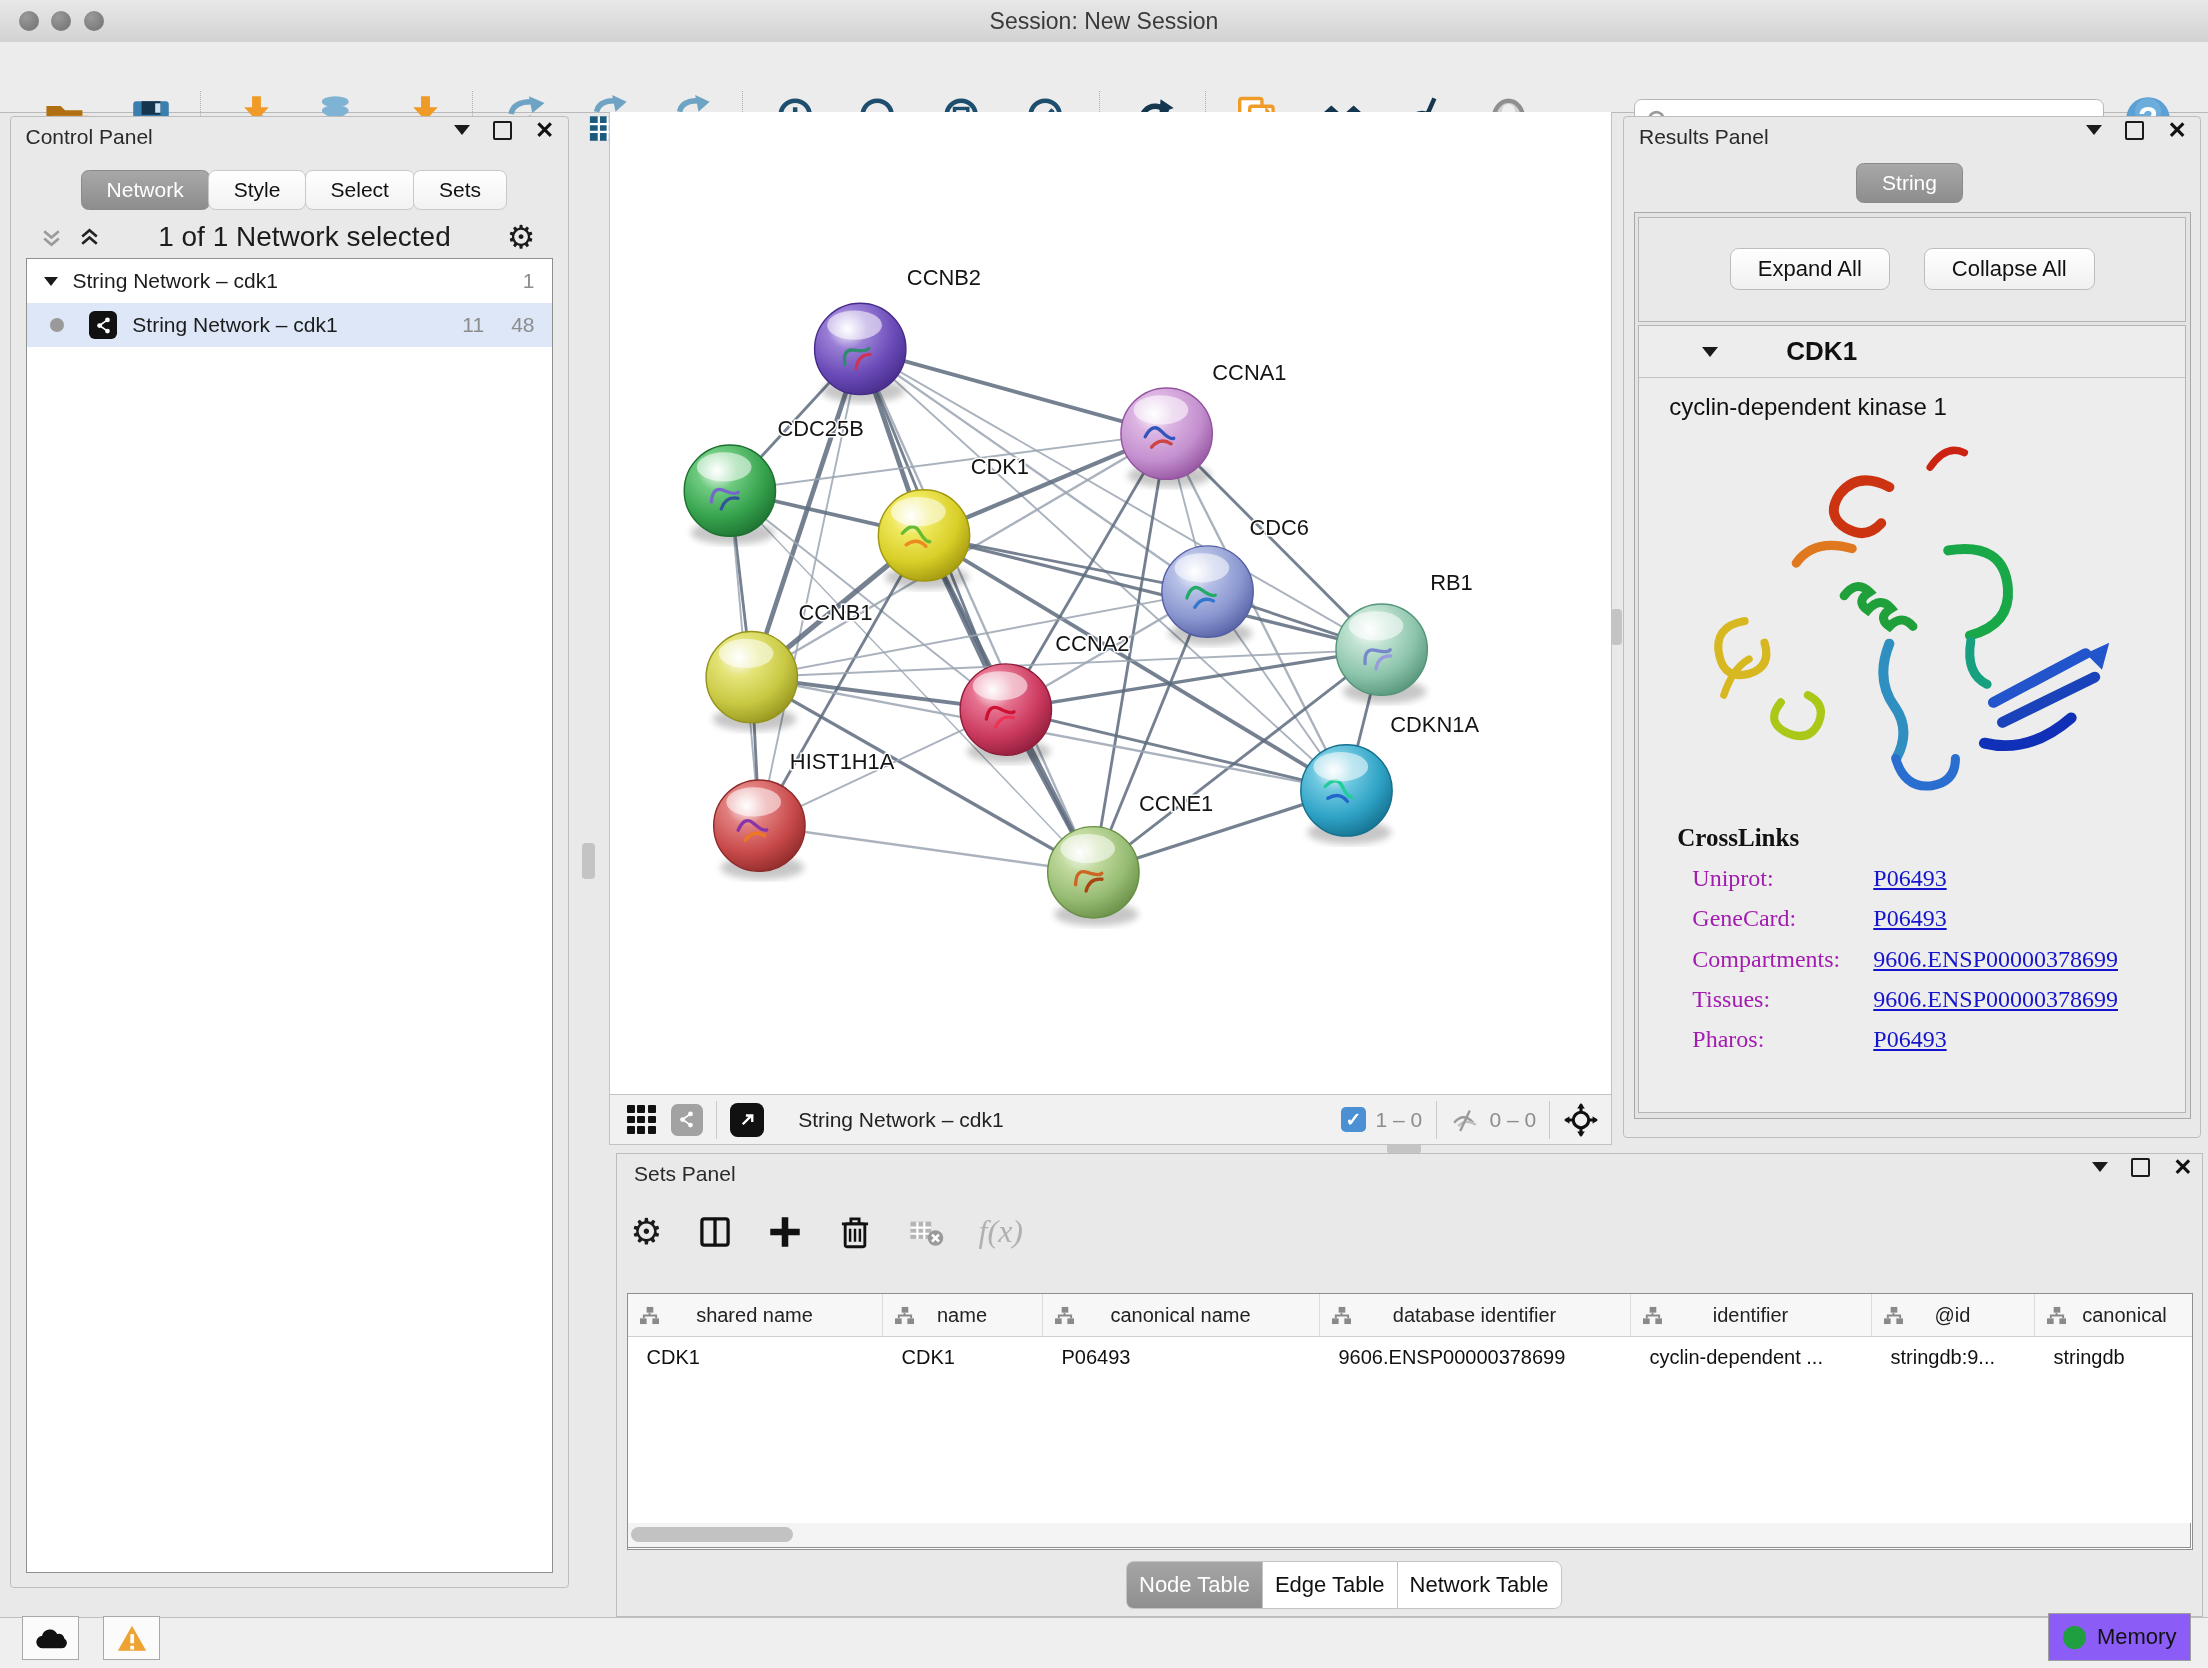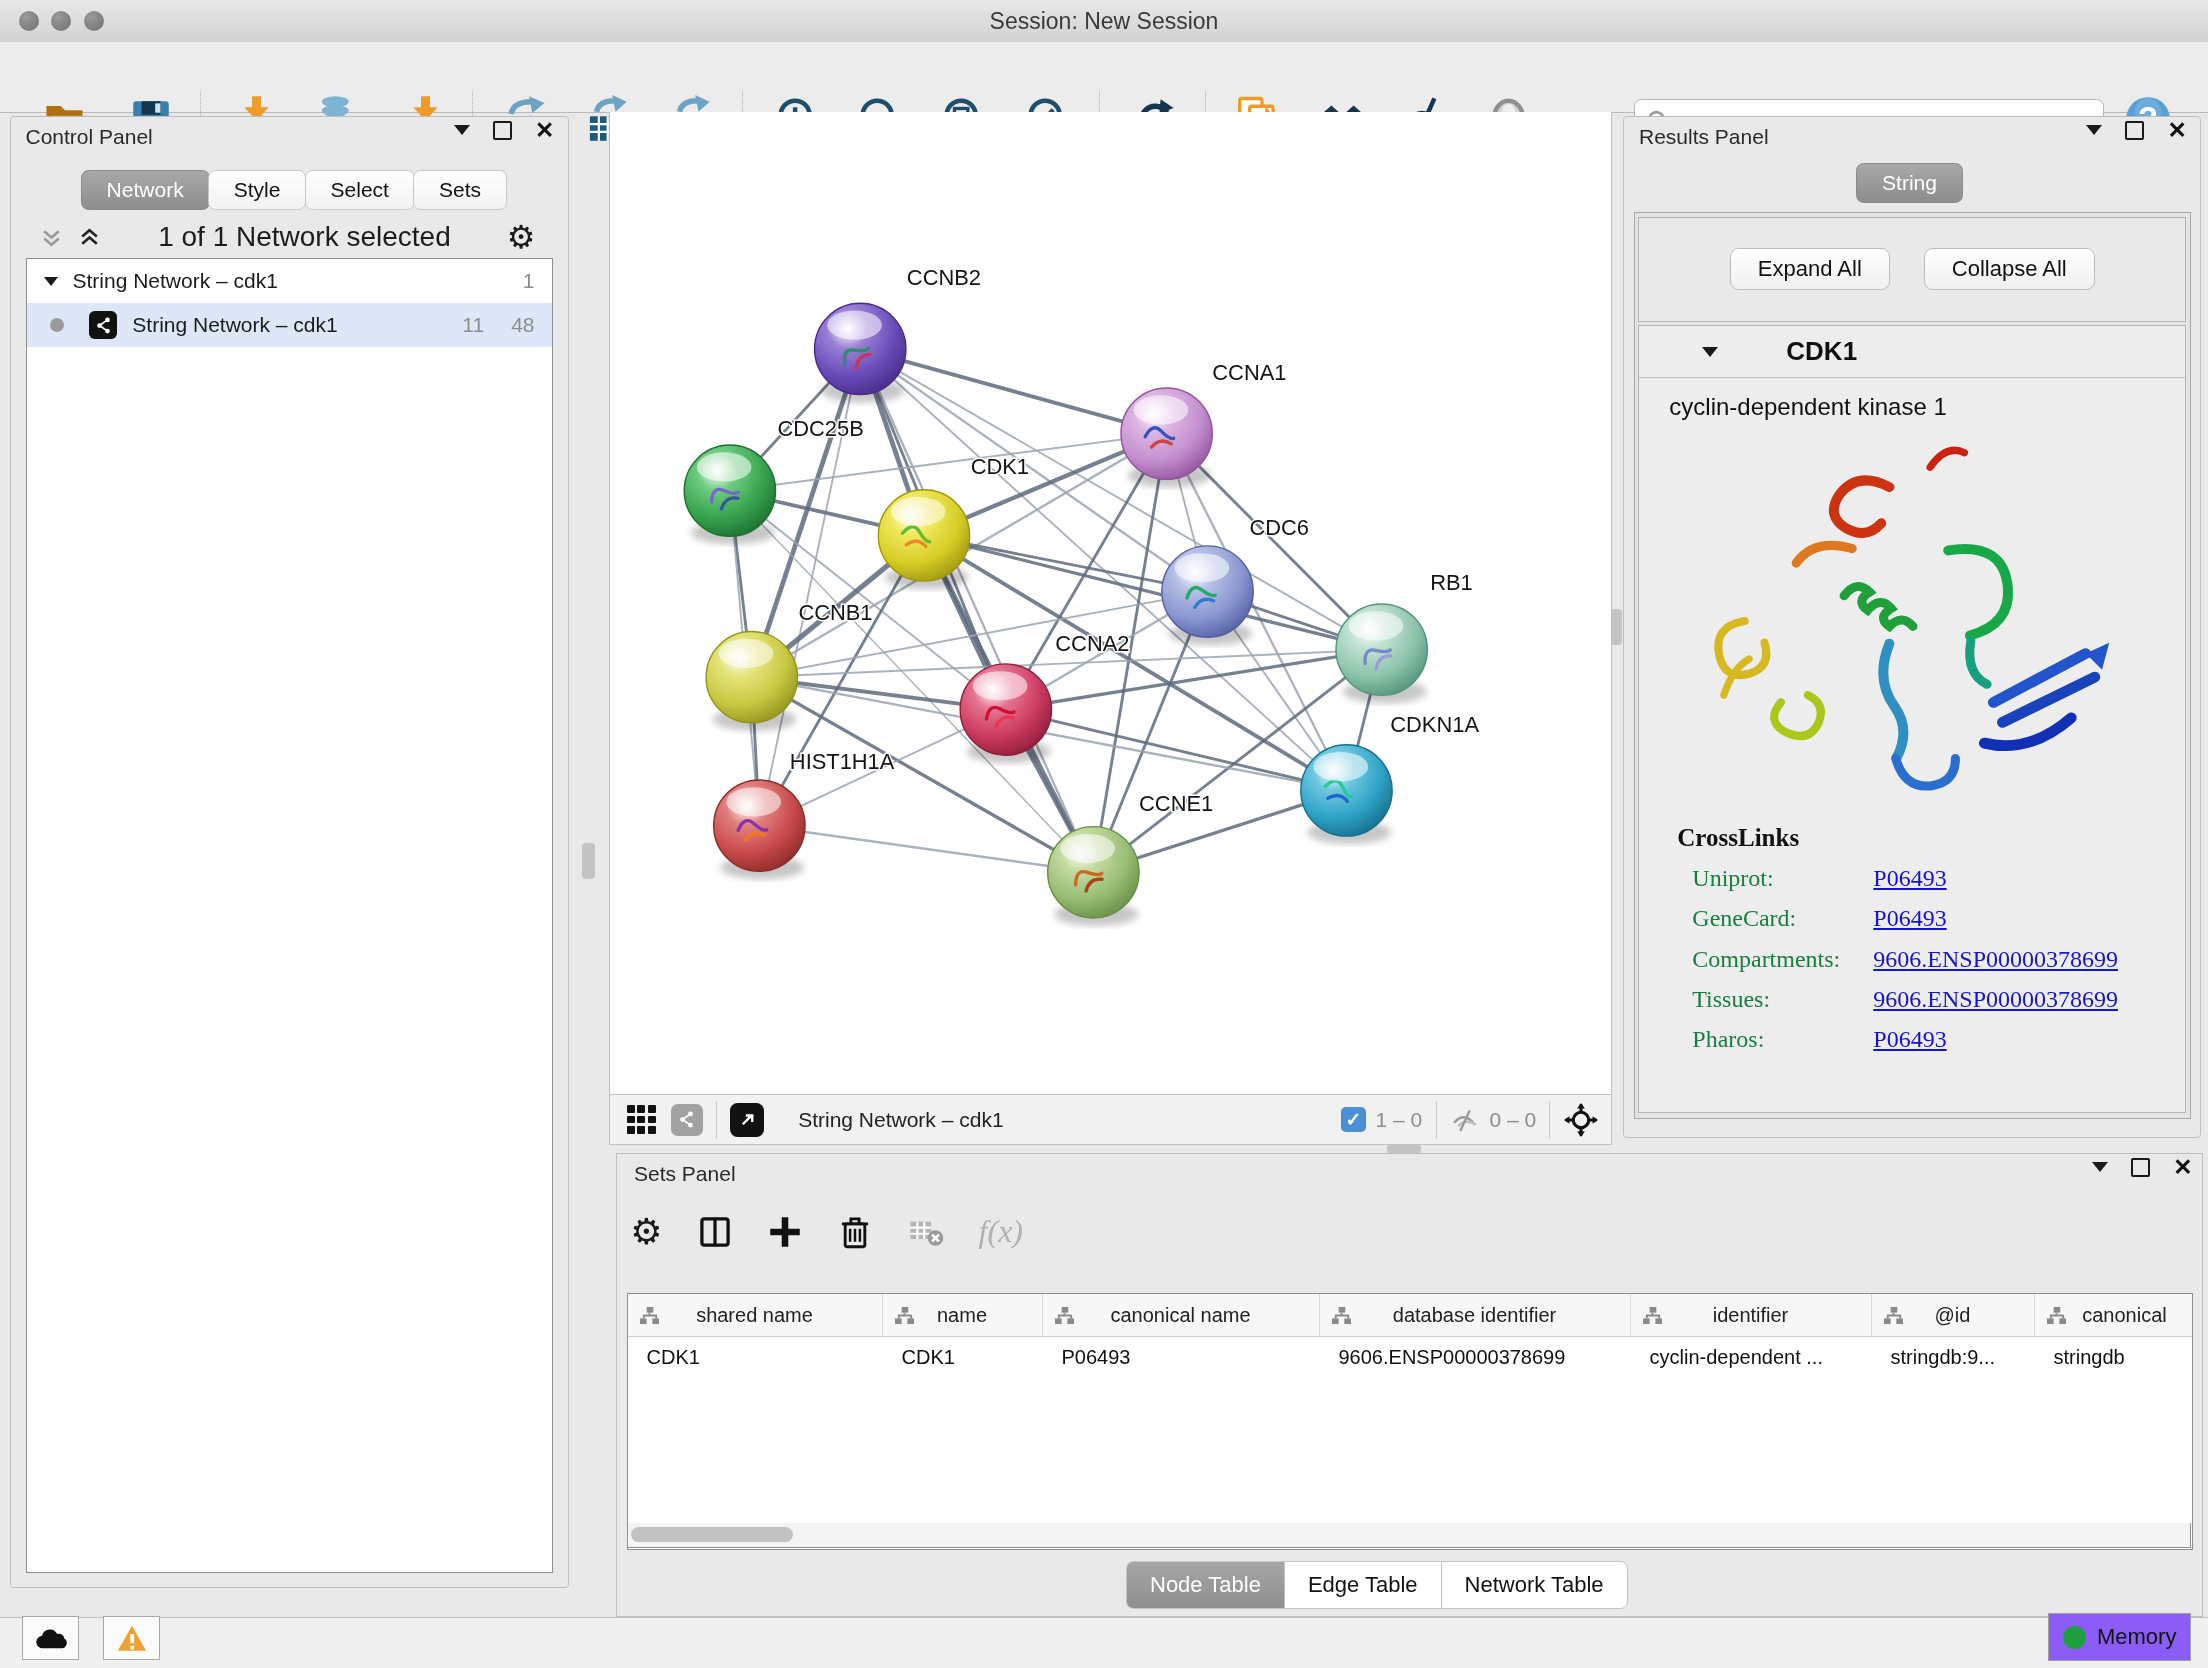--- a/index.html
+++ b/index.html
@@ -43,35 +43,35 @@
   .handle{background:#c4c4c4;border-radius:3.8px;}
   
   .rpanel{position:absolute;left:1623px;top:116px;width:576px;height:1020px;background:#e9e9e9;border:1px solid #bdbdbd;border-radius:3.8px;}
   .rbox{position:absolute;left:9.5px;top:95px;width:555px;height:905px;background:#e4e4e4;border:1px solid #a8a8a8;}
   .expbar{position:absolute;left:3.8px;top:3.8px;width:546px;height:103px;border:1px solid #b5b5b5;background:#e9e9e9;display:flex;align-items:center;justify-content:center;gap:34px;}
   .wbtn{height:42px;padding:0 27px;background:linear-gradient(#ffffff,#f0f0f0);border:1px solid #bcbcbc;border-radius:8.6px;font-size:22px;display:flex;align-items:center;color:#111;}
   .secbox{position:absolute;left:3.8px;top:112px;width:546px;height:786px;border:1px solid #b5b5b5;background:#ededed;}
   .sechdr{height:51px;border-bottom:1px solid #c2c2c2;display:flex;align-items:center;background:#ededed;}
   .serif{font-family:"Liberation Serif",serif;}
   .xlrow{display:flex;font-size:24px;margin:13.3px 0 13.3px 53px;}
-  .xlrow .lab{width:181px;color:#15803d;}
+  .xlrow .lab{width:181px;color:#a21caf;}
   .xlrow a{color:#1414cc;text-decoration:underline;}
   
   .tpanel{position:absolute;left:616px;top:1153px;width:1585px;height:462px;background:#e9e9e9;border:1px solid #bdbdbd;}
   .ttoolbar{position:absolute;left:13.3px;top:46px;height:63px;display:flex;align-items:center;gap:34px;}
   .tablebox{position:absolute;left:9.5px;top:139px;width:1564px;height:255px;background:#fff;border:1px solid #8f8f8f;overflow:hidden;}
   .thead{display:flex;height:42px;background:#f7f7f7;border-bottom:1.9px solid #cfcfcf;}
   .th{position:relative;display:flex;align-items:center;justify-content:center;font-size:20px;color:#222;border-right:1px solid #dcdcdc;box-sizing:border-box;flex-shrink:0;overflow:hidden;}
   .th svg{position:absolute;left:11.4px;}
   .trd{display:flex;height:40px;}
   .td{display:flex;align-items:center;padding-left:19px;font-size:20px;color:#111;box-sizing:border-box;flex-shrink:0;overflow:hidden;white-space:nowrap;}
   .hscroll{position:absolute;left:9.5px;top:369px;width:1564px;height:25px;background:#f4f4f4;border:1px solid #8f8f8f;border-top:none;box-sizing:border-box;}
   .hthumb{position:absolute;left:3.8px;top:3.8px;width:162px;height:15px;border-radius:7.6px;background:#c2c2c2;}
   .btabs{position:absolute;left:510px;top:407px;display:flex;}
-  .btab{height:46px;padding:0 23px;background:#fff;border:1px solid #c4c4c4;font-size:22px;display:flex;align-items:center;color:#111;margin-left:-1px;}
+  .btab{height:46px;padding:0 12px;background:#fff;border:1px solid #c4c4c4;font-size:22px;display:flex;align-items:center;color:#111;margin-left:-1px;}
   .btab.sel{background:linear-gradient(#a5a5a5,#8f8f8f);color:#fff;}
   .btab:first-child{border-radius:7.6px 0 0 7.6px;}
   .btab:last-child{border-radius:0 7.6px 7.6px 0;}
   
   .statusbar{position:absolute;left:0;top:1617px;width:2208px;height:51px;background:#efefef;border-top:1px solid #c0c0c0;}
   .sbtn{position:absolute;top:-1.9px;height:42px;background:#fbfbfb;border:1.9px solid #a8a8a8;display:flex;align-items:center;justify-content:center;}
   .membtn{position:absolute;left:2048px;top:-4.8px;width:141px;height:46px;background:#8b5cf6;border:1px solid #9f9f9f;display:flex;align-items:center;justify-content:center;gap:11.4px;font-size:22px;color:#111;}
   .gear{font-family:"DejaVu Sans",sans-serif;color:#1a1a1a;}
   text{font-family:"Liberation Sans",sans-serif;}
 </style>

